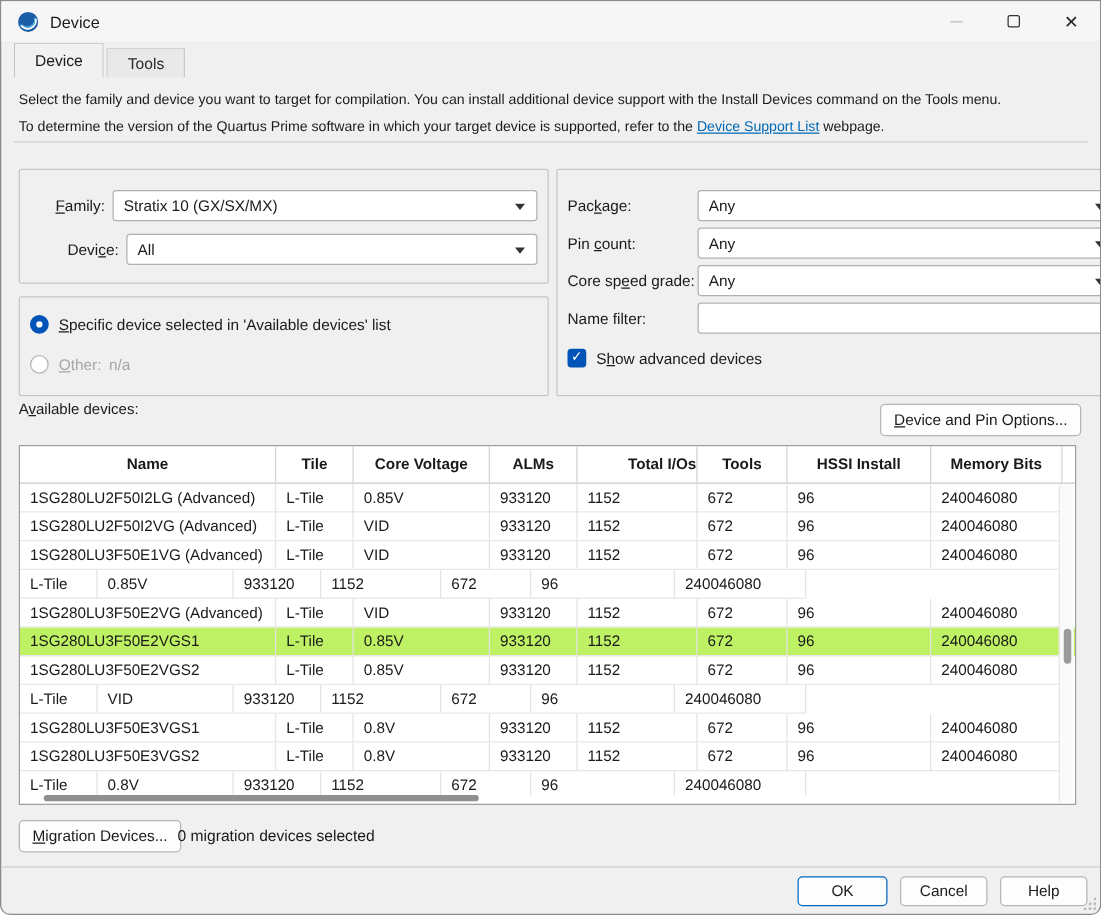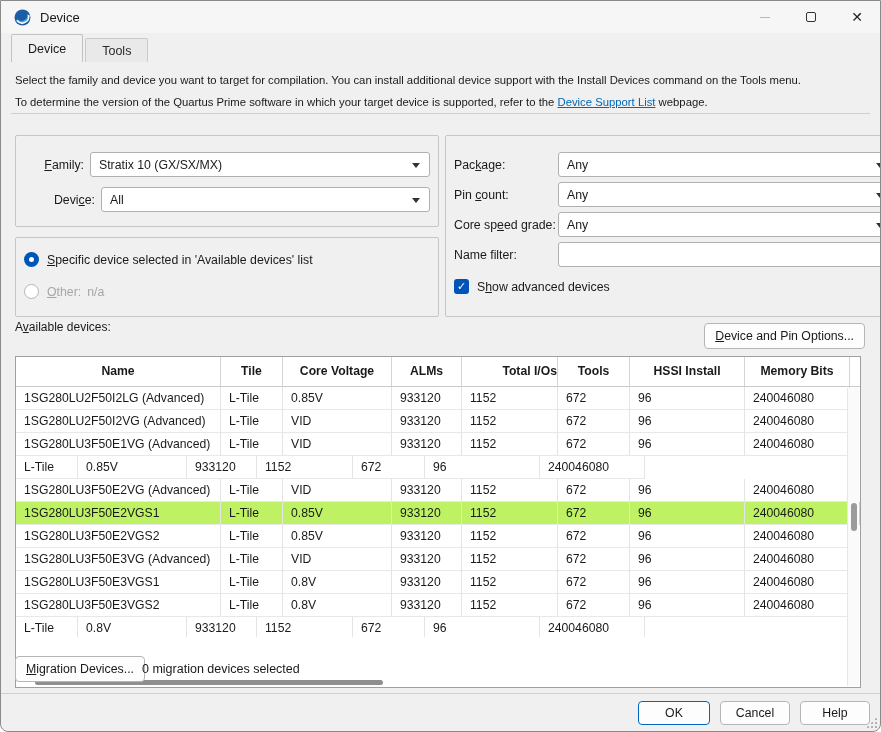--- a/index.html
+++ b/index.html
@@ -86,21 +86,21 @@
   .avail-label { position:absolute; left:14px; top:319px; font-size:12px; }
   .btn {
     background:#fdfdfd; border:1px solid #b5b5b5; border-radius:4px;
     font-size:12.3px; font-family:"Liberation Sans",sans-serif;
     display:flex; align-items:center; justify-content:center;
     color:#1a1a1a;
   }
   .btn-options { position:absolute; right:15px; top:322px; height:26px; padding:0 10px; }
   
   .table {
-    position:absolute; left:14px; top:355px; width:846px; height:332px;
+    position:absolute; left:14px; top:355px; width:846px; height:288px;
     background:#ffffff; border:1px solid #9f9f9f; overflow:hidden;
   }
   .thead { display:flex; height:30px; border-bottom:1px solid #c9c9c9; }
   .th {
     flex:0 0 auto; font-weight:bold; font-size:12.2px; text-align:center;
     line-height:29px; border-right:1px solid #d4d4d4; overflow:hidden; white-space:nowrap;
   }
   .tbody { overflow:hidden; height:250px; }
   .tr { display:flex; height:23px; }
   .tr.sel { background:#bef264; }
@@ -316,21 +316,20 @@
           <div class="td" style="width: 205px;">1SG280LU3F50E2VGS2</div>
           <div class="td" style="width: 62px;">L-Tile</div>
           <div class="td" style="width: 109px;">0.85V</div>
           <div class="td" style="width: 70px;">933120</div>
           <div class="td" style="width: 96px;">1152</div>
           <div class="td" style="width: 72px;">672</div>
           <div class="td" style="width: 115px;">96</div>
           <div class="td" style="width: 105px;">240046080</div>
         </div>
         <div class="tr">
-          <div class="td" style="width: 205px;">1SG280LU3F50E3VG (Advanced)</div>
           <div class="td" style="width: 62px;">L-Tile</div>
           <div class="td" style="width: 109px;">VID</div>
           <div class="td" style="width: 70px;">933120</div>
           <div class="td" style="width: 96px;">1152</div>
           <div class="td" style="width: 72px;">672</div>
           <div class="td" style="width: 115px;">96</div>
           <div class="td" style="width: 105px;">240046080</div>
         </div>
         <div class="tr">
           <div class="td" style="width: 205px;">1SG280LU3F50E3VGS1</div>

